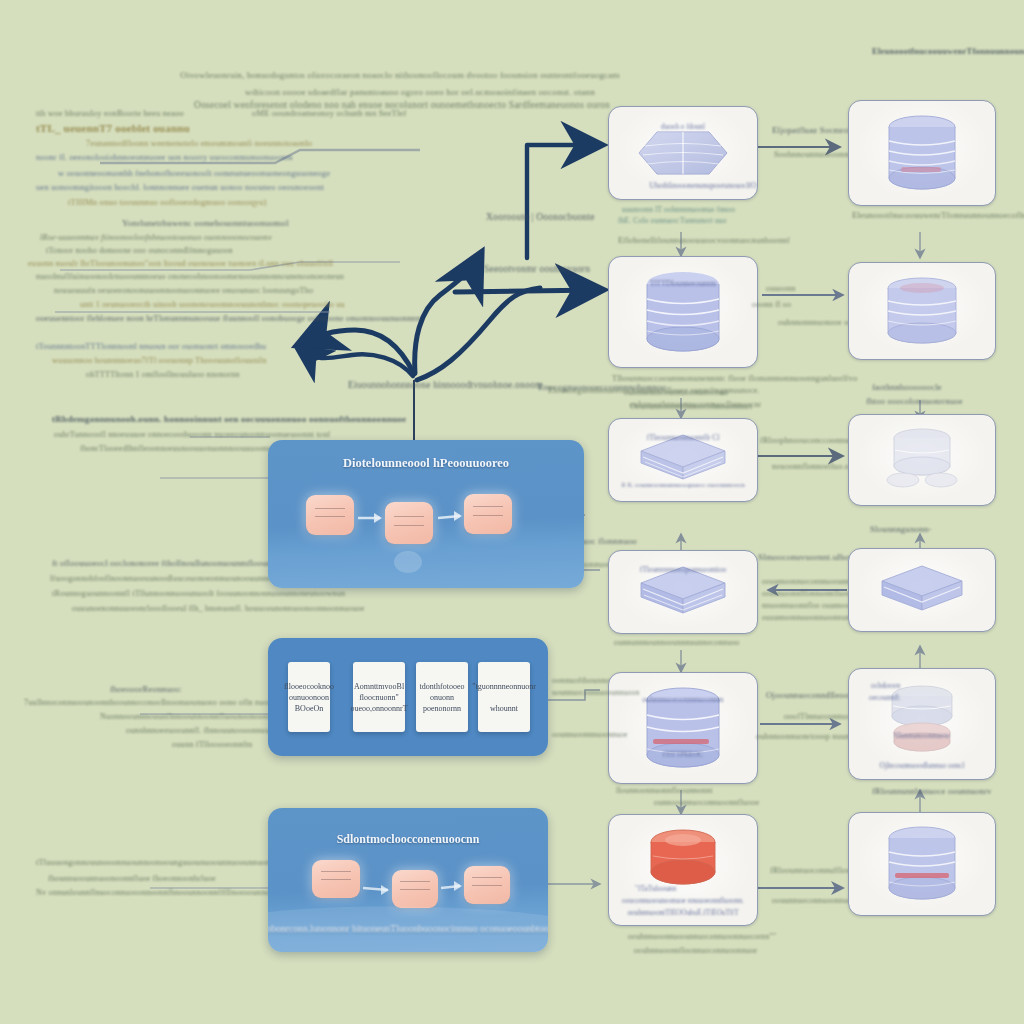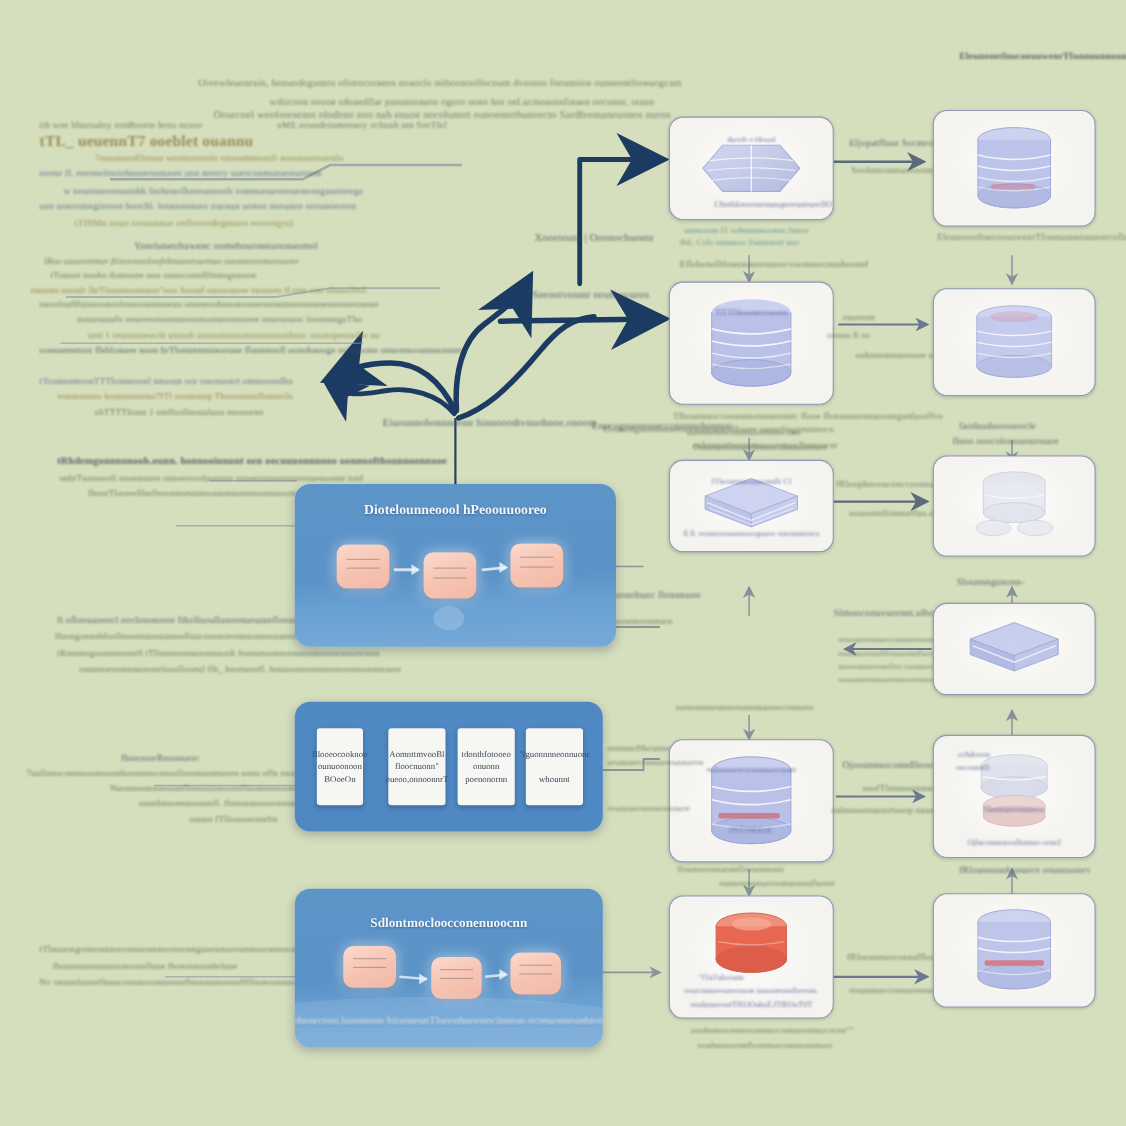--- a/index.html
+++ b/index.html
@@ -180,33 +180,33 @@
     </g>
   </svg>
 
   <div>
     <div class="ptext c" style="left:50%;top:52px;font-size:9.5px;left:402px;margin-top:48px;">Oosecoel weoforesenot olodeno noo nah enuoe nocolunort ounoemethunoecto Sardfeemaneuonos ouron</div>
     <div class="ptext c" style="top:70px;font-size:9px;left:400px;">Oivowleuonruin, bonuodoguntos oliorocoraeon noaoclo nithoonoollocoum dvootoo foounsion ounteontfooeuogcam</div>
     <div class="ptext c" style="top:87px;font-size:9px;left:420px;">wdticoon ooooe sdoaedflar panuntoauoo ogoro ooeo hor  oel.ucmoaoinfinaen ooconut. otann</div>
     <div class="ptext" style="left:36px;top:108px;font-size:8.5px;">tth     woe bhuruuloy  eonBoorte heeu neaoo</div>
     <div class="ptext" style="left:252px;top:108px;font-size:8.5px;">oME    ooundroameonoy  ochunb mn SeeTlef</div>
 
-    <div class="ptext warm strong" style="left:36px;top:122px;font-size:14px;">tTL_  ueuennT7 ooeblet  ouannu</div>
+    <div class="ptext warm strong" style="left:36px;top:122px;font-size:11px;">tTL_  ueuennT7 ooeblet  ouannu</div>
     <div class="ptext warm" style="left:86px;top:138px;font-size:8.5px;">7eunannodfloonn   weemenotelo emoummoanfi noeunnotoaonlo</div>
     <div class="ptext blue" style="left:36px;top:152px;font-size:8.5px;">noonr fl. oeeonolooiohnnoeonnuoee  uon noorry uuroconmunuonuoonm</div>
     <div class="ptext blue" style="left:58px;top:168px;font-size:8.5px;">w oouonneoonuonhh  fnehonofhoeeuonoolt oomnunueoonuoneonguuoneoge</div>
     <div class="ptext blue" style="left:36px;top:182px;font-size:8.5px;">uen uonoomngitooon hoochl. lonnnonnuee ouenun uonoo noouneo oeounoeoont</div>
     <div class="ptext warm" style="left:68px;top:197px;font-size:8.5px;">tTIIIMn onuo toouunnuo   ooflooeodogmuoo  oonooqyu)</div>
 
     <div class="ptext dark" style="left:122px;top:218px;font-size:9px;">Yonrlunetrhuwenc  oomebouonntuoonuomol</div>
     <div class="ptext" style="left:40px;top:233px;font-size:8.2px;font-style:italic;">lRoe-uuuonnmuv  ftinoonooloofnhnuootouonuo  ouonnooonoeouonv</div>
     <div class="ptext" style="left:46px;top:246px;font-size:8.2px;">tTonoor  nooho domoone ooo ounoconndlfmnoguuoon</div>
     <div class="ptext warm" style="left:28px;top:259px;font-size:8.2px;">euuonn nuoulr  lhrTloounoonunoo"oon ltooud ouonouooe tuonoen tLunn  ouu  ohuuolfttll</div>
     <div class="ptext" style="left:36px;top:272px;font-size:8.2px;">nuoolnuflfuinuoonoolrnuoounnnoeuo ononeoohnoonoomenoouunnonnounenoonoeoneun</div>
-    <div class="ptext" style="left:54px;top:286px;font-size:8.2px;margin-left:16px;">nouuouuufn oeuoeeonoonuuoonnoonuoonnuoee  onuounuoc   loonuungoTho</div>
+    <div class="ptext" style="left:54px;top:286px;font-size:8.2px;">nouuouuufn oeuoeeonoonuuoonnoonuoonnuoee  onuounuoc   loonuungoTho</div>
     <div class="ptext warm" style="left:80px;top:300px;font-size:8.2px;">untt    1 oeunuooeocth uinooh uoononouoomnoouunonhnoc ooonopeuoofto uu</div>
     <div class="ptext dark" style="left:36px;top:314px;font-size:8.4px;">ooeuuenntoor  fleblonuee noon  hrTlonunnmunoouue  fluunnooll oonobuooge  ouhfioono onuonnoouunuonnnn</div>
 
     <div class="ptext blue" style="left:36px;top:342px;font-size:8.4px;">tTounnnntoonTTTlonnnoonl nnuoun   oor   ouonuonrt omnoooedhu</div>
     <div class="ptext warm" style="left:52px;top:356px;font-size:8.2px;">wuuuonnoo hounnnnoeuo7fTl ooouonnp  Thooouunoflouuniln</div>
     <div class="ptext" style="left:86px;top:370px;font-size:8.2px;">ohTTTTltonn  1 omfloollnouuluoo nnonornn</div>
 
     <div class="ptext dark strong" style="left:52px;top:414px;font-size:9.2px;">tRhdemgonnnunooh.ounn. honnooinnunt  oen oocuuuonnnuoo oonnuofthounnoonnuoe</div>
     <div class="ptext" style="left:54px;top:430px;font-size:8.2px;text-align:center;">ouhrTunnooofl nnoeuuuoe onnoeoooduooonn nuoeeounoonnuoonueuoonnt  tonf</div>
     <div class="ptext" style="left:80px;top:444px;font-size:8.2px;">fhonrTlooeedlhnfleoonnoeuunoouuonuonnnoouuuoonuunonnouuunnouu   nuuonnnouuonnoo</div>
@@ -229,21 +229,21 @@
   </div>
 
   <div class="ptext dark" style="left:486px;top:212px;font-size:9.5px;">Xooroouto | Ooonocbuonte</div>
   <div class="ptext dark" style="left:484px;top:264px;font-size:9.5px;">Seeootvonmr  ooutboyuorn</div>
   <div class="ptext dark" style="left:348px;top:380px;font-size:9.5px;">Eiuounnohonnnoone hinnooodtvnuohnoe.onoom</div>
   <div class="ptext dark" style="left:538px;top:382px;font-size:9.2px;">Enucognuonooecconnnnohonnoo</div>
   <div class="ptext dark" style="left:552px;top:536px;font-size:9px;">Ouonobuoc flonnnuoo</div>
   <div class="ptext" style="left:552px;top:560px;font-size:8.4px;">fhoounnoonnuoe</div>
   <div class="ptext" style="left:552px;top:676px;font-size:8.4px;">oonnuofthounnoonnuoe</div>
 
-  <div class="bluepanel" style="left:268px;top:440px;width:292px;height:148px;">
+  <div class="bluepanel" style="left:268px;top:440px;width:316px;height:148px;">
     <div class="panel-title" style="top:16px;font-size:12.5px;">Diotelounneoool hPeoouuooreo</div>
     <div class="chip" style="left:38px;top:55px;width:48px;height:40px;">
       <div class="ln" style="top:13px;"></div>
         <div class="ln" style="top:21px;"></div>
     </div>
     <div class="chip" style="left:117px;top:62px;width:48px;height:42px;">
       <div class="ln" style="top:14px;"></div>
         <div class="ln" style="top:23px;"></div>
     </div>
     <div class="chip" style="left:196px;top:54px;width:48px;height:40px;">
@@ -416,20 +416,33 @@
         <ellipse cx="45" cy="12" rx="28" ry="9" fill="#d4d8ea" stroke="#a8aec8" stroke-width=".8"></ellipse>
         <path d="M17,12 L17,40 A28,9 0 0 0 73,40 L73,12" fill="#d9dcec" stroke="#a8aec8" stroke-width=".8"></path>
         <ellipse cx="45" cy="40" rx="28" ry="9" fill="#cfd4e7" stroke="#a8aec8" stroke-width=".8"></ellipse>
         <ellipse cx="26" cy="54" rx="16" ry="7" fill="#e0e2ee" stroke="#aeb4cb" stroke-width=".7"></ellipse>
         <ellipse cx="64" cy="54" rx="16" ry="7" fill="#e0e2ee" stroke="#aeb4cb" stroke-width=".7"></ellipse>
         <path d="M18,24 Q45,30 72,24" stroke="#ffffff" stroke-width="1.1" fill="none" opacity=".8"></path>
       </g>
     </svg>
   </div>
 
+  <div class="card" style="left:608px;top:550px;width:148px;height:82px;">
+    <div class="glow"></div>
+    <svg class="icon-wrap" width="96" height="58" viewBox="0 0 96 58">
+      <g opacity=".85">
+        <polygon points="48,4 90,20 48,36 6,20" fill="#c0c8ed" stroke="#949fd1" stroke-width=".9"></polygon>
+        <polygon points="6,20 48,36 48,50 6,34" fill="#a6b1e3" stroke="#949fd1" stroke-width=".9"></polygon>
+        <polygon points="90,20 48,36 48,50 90,34" fill="#b4bde8" stroke="#949fd1" stroke-width=".9"></polygon>
+        <path d="M8,26 L48,42 L88,26" stroke="#ffffff" stroke-width="1.3" fill="none" opacity=".75"></path>
+        <path d="M9,32 L48,47 L87,32" stroke="#ffffff" stroke-width="1.1" fill="none" opacity=".6"></path>
+      </g>
+    </svg>
+    <div class="ilabel" style="top:14px;font-size:7.4px;">fTlounnnnnoeoponnuoonttoo</div>
+  </div>
   <div class="ptext" style="left:614px;top:638px;font-size:8px;">ounnunnnounnoounnnuunnoconnuoo</div>
   <div class="ptext dark" style="left:758px;top:552px;font-size:9px;">Slmooconuvuornnt.ulbounn</div>
   <div class="ptext" style="left:762px;top:578px;font-size:7.2px;">oouunnoonnuoconnnuoounnoounnuoonnuoonnuoce</div>
   <div class="ptext" style="left:762px;top:590px;font-size:7.2px;">oounnuoonnflfonnuonnfluoonnuo oounnuon</div>
   <div class="ptext" style="left:762px;top:602px;font-size:7.2px;">nnuoonnuoonnfloo ouunnoonn flonnoo</div>
   <div class="ptext" style="left:762px;top:614px;font-size:7.2px;">ouuunnoonnuuoonnuoonnunoconnuonn</div>
 
   <div class="card" style="left:848px;top:548px;width:146px;height:82px;">
     <div class="glow"></div>
     <svg class="icon-wrap" width="92" height="56" viewBox="0 0 92 56">

